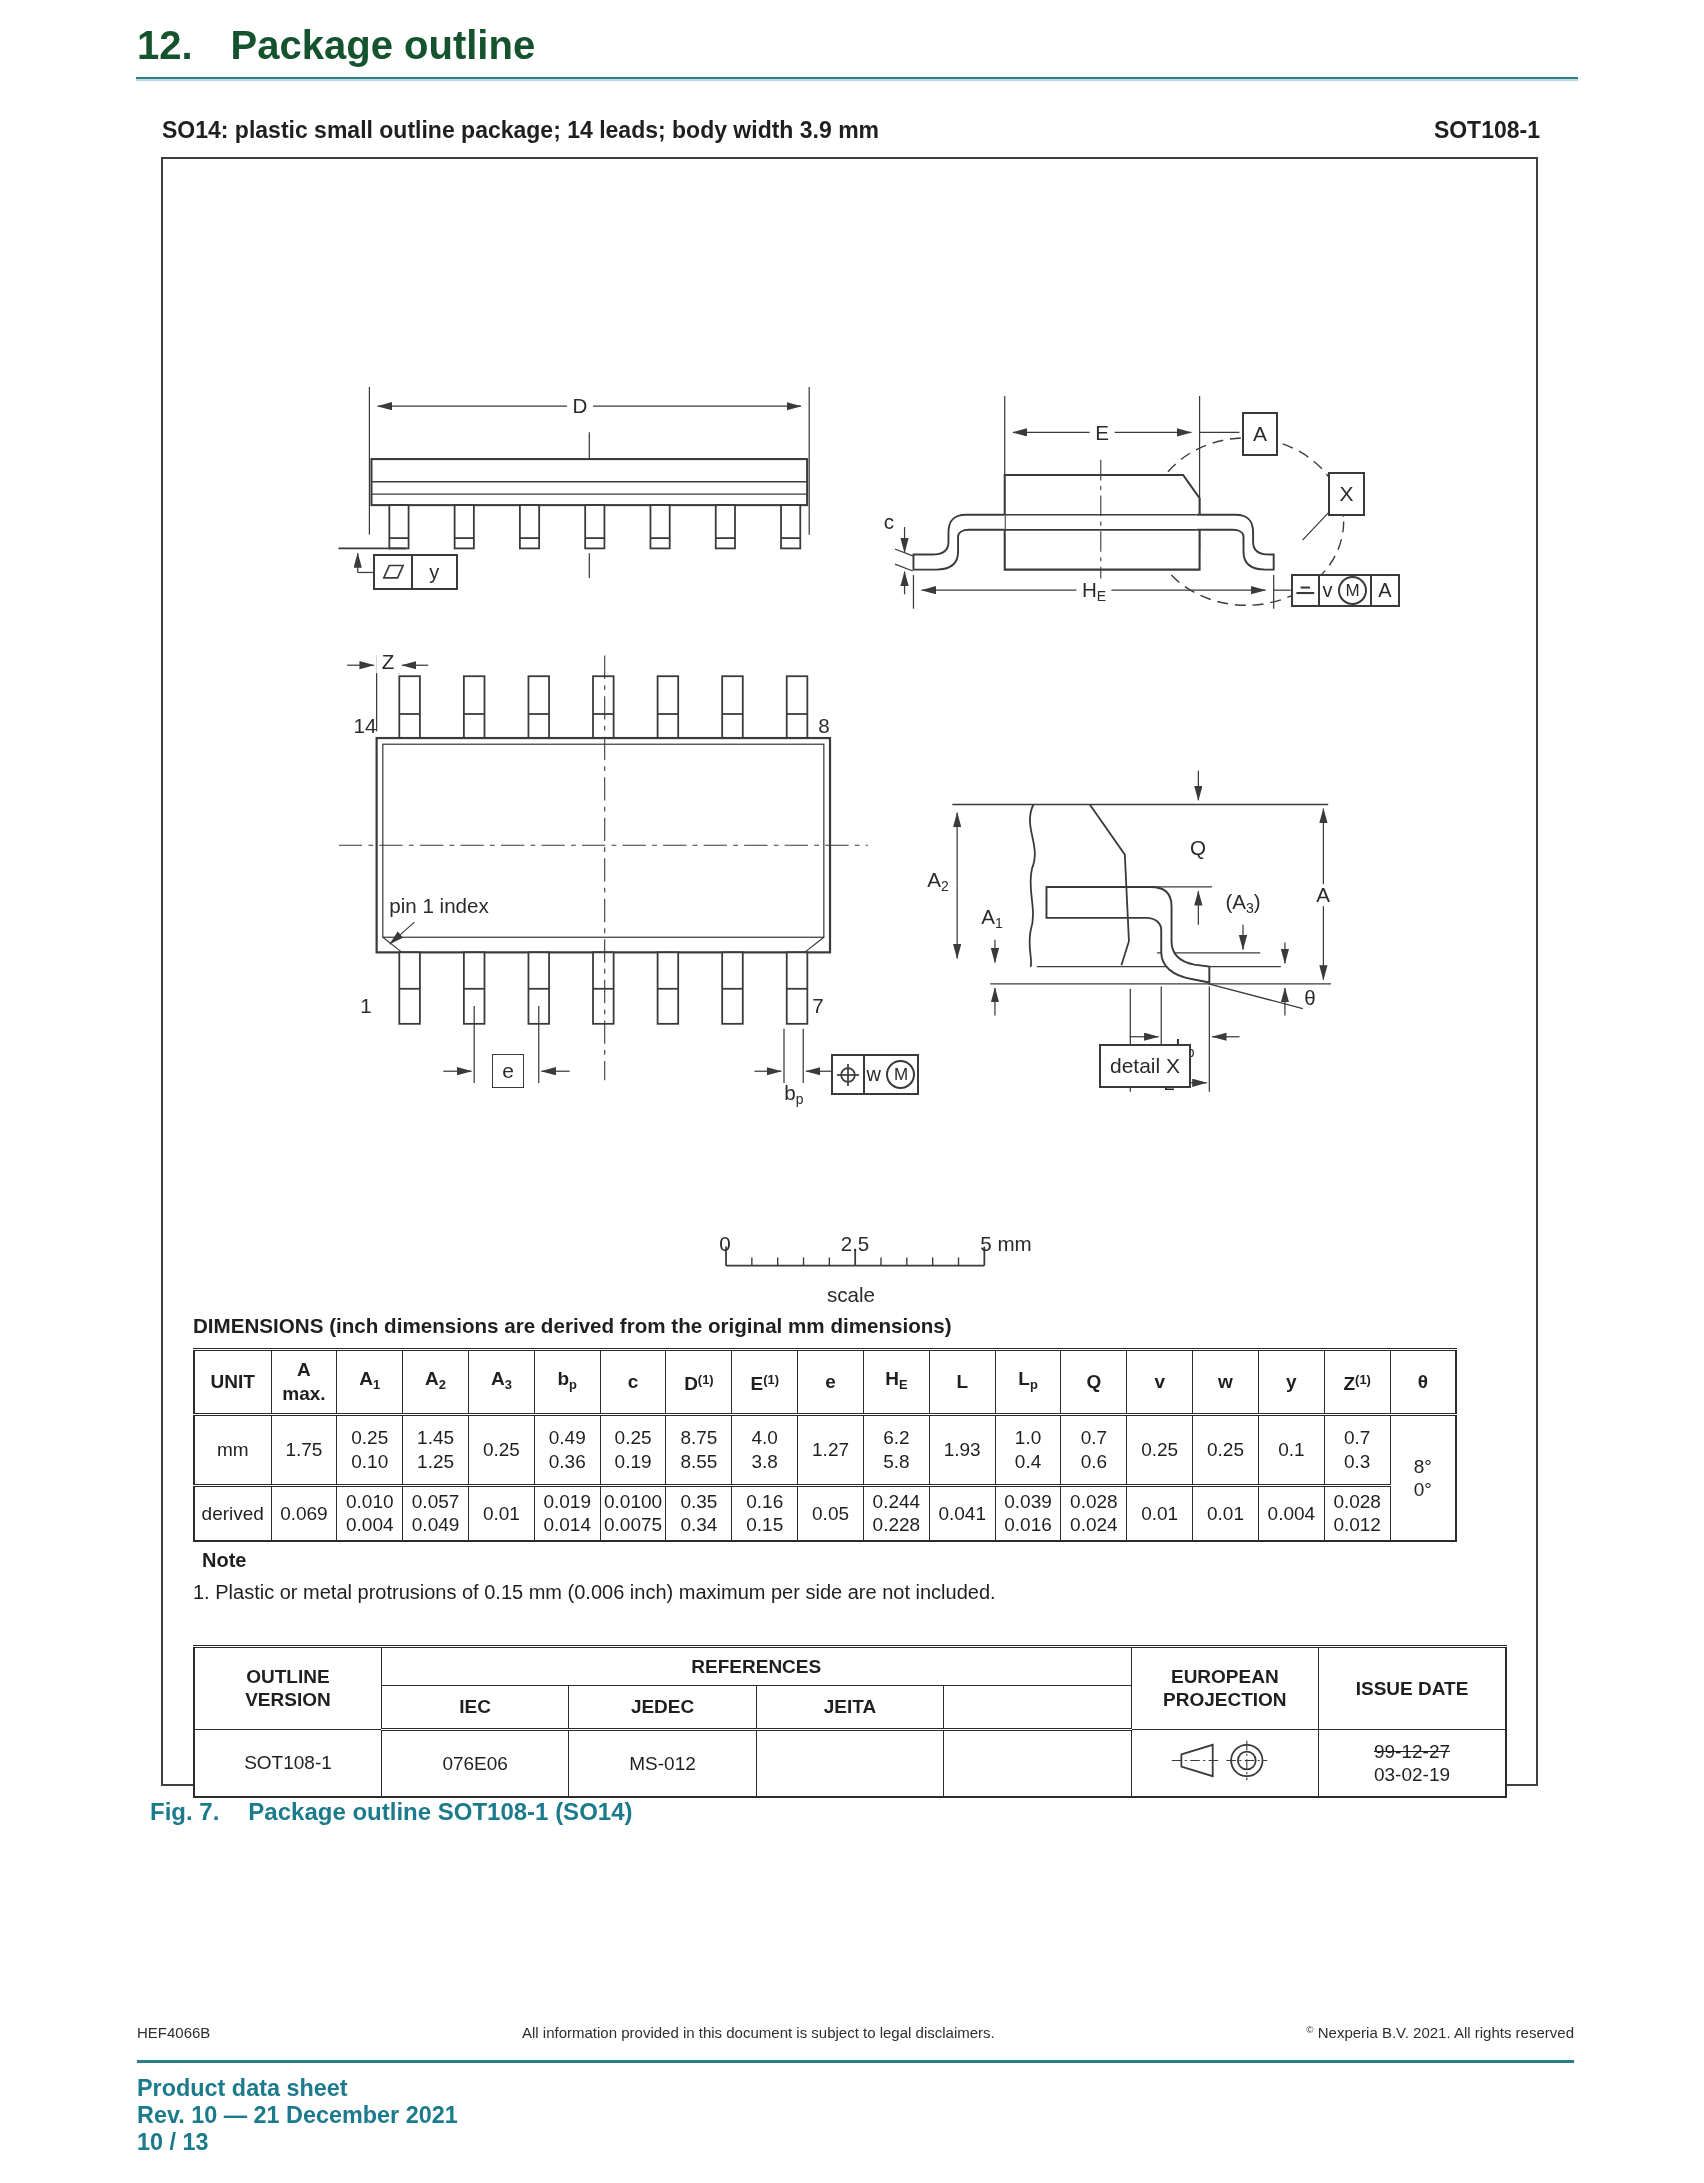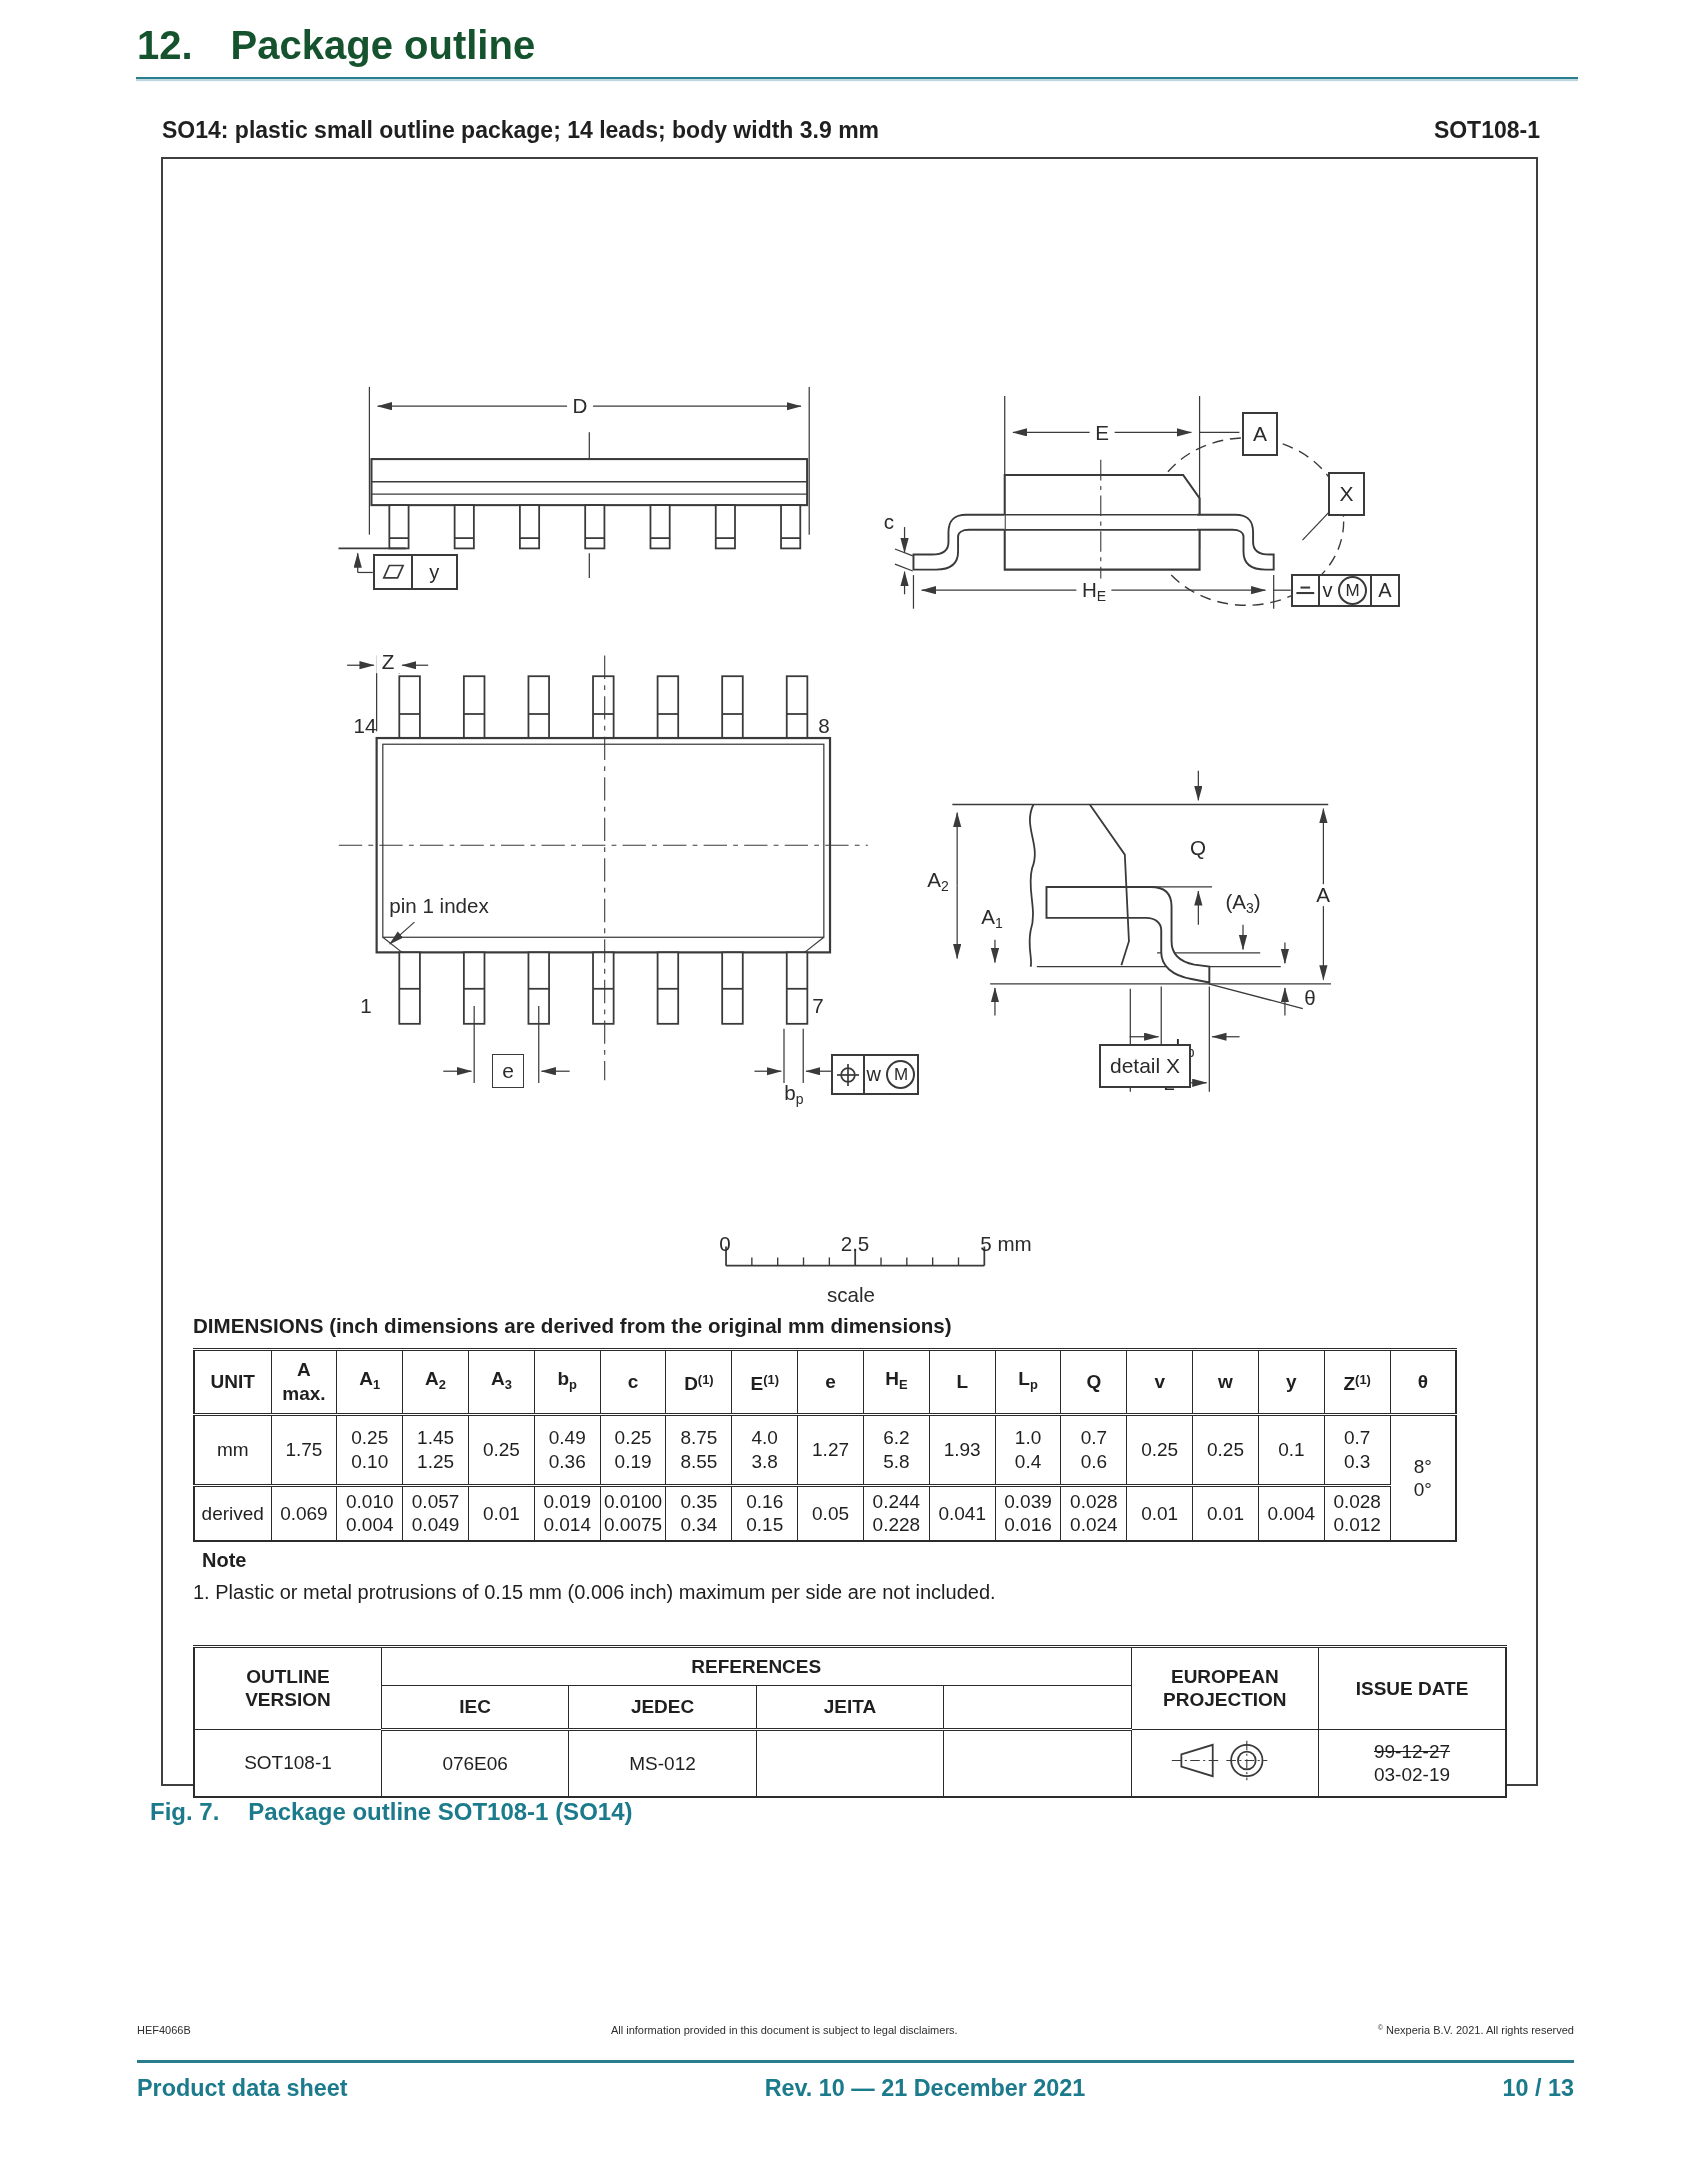--- a/index.html
+++ b/index.html
@@ -44,23 +44,23 @@
         border:2.1px solid #2b2b2b;border-top:3.4px double #2b2b2b;}
   .refs th,.refs td{border:1.4px solid #2b2b2b;text-align:center;vertical-align:middle;padding:2.7px 6.9px;line-height:23.4px;}
   .refs thead th{font-weight:bold;}
   .refs thead tr:nth-child(1) th{height:32px;}
   .refs thead tr:nth-child(2) th{height:36px;border-bottom:3.4px double #2b2b2b;}
   .refs tbody td{height:60px;}
   .strike{text-decoration:line-through;}
 
   .caption{position:absolute;left:150px;top:1798px;font-size:24px;font-weight:bold;color:#1b7a8b;display:flex;gap:29px;}
 
-  .f-small{position:absolute;left:137px;top:2024px;width:1437px;display:flex;justify-content:space-between;font-size:11px;color:#2e2e2e;}
+  .f-small{position:absolute;left:137px;top:2024px;width:1437px;display:flex;justify-content:space-between;font-size:15px;color:#2e2e2e;}
   .f-rule{position:absolute;left:137px;top:2060px;width:1437px;height:2.7px;background:#2a7d8d;}
-  .f-main{position:absolute;left:137px;top:2075px;width:1437px;display:flex;justify-content:space-between;font-size:23.4px;font-weight:bold;color:#1b7a8b;}
+  .f-main{position:absolute;left:137px;top:2075px;width:1437px;display:flex;justify-content:space-between;font-size:23.4px;font-weight:bold;color:#1b7a8b;flex-direction:column;}
   .cmark{font-size:0.65em;vertical-align:0.55em;}
 </style>
 </head>
 <body>
 
 <div class="page">
 
   <div class="h1">
     <span>12.</span>
     <span>Package outline</span>

